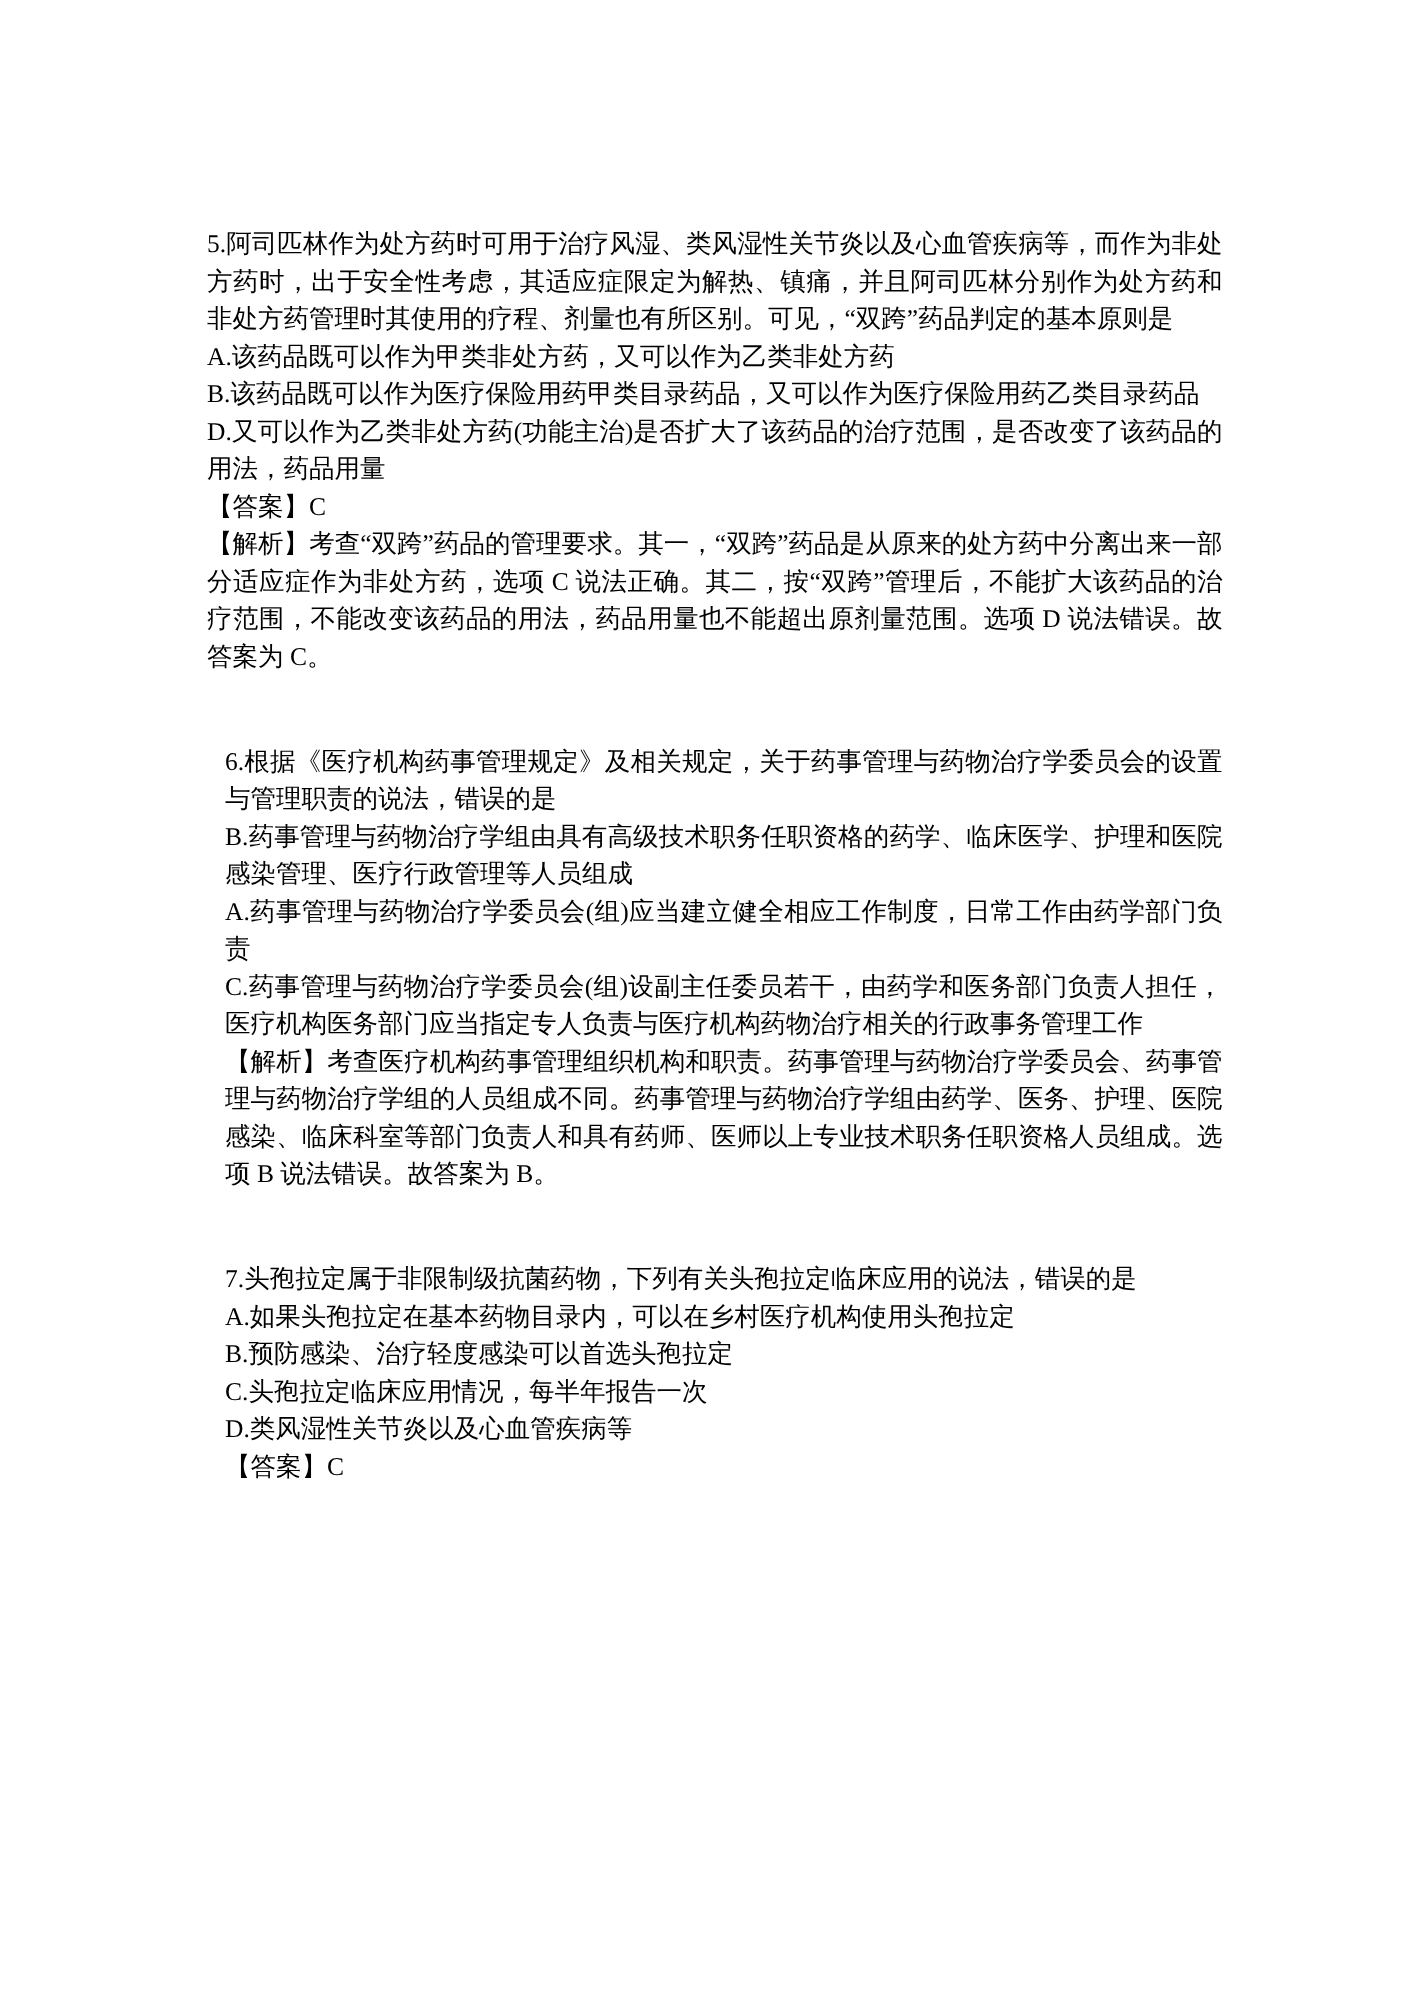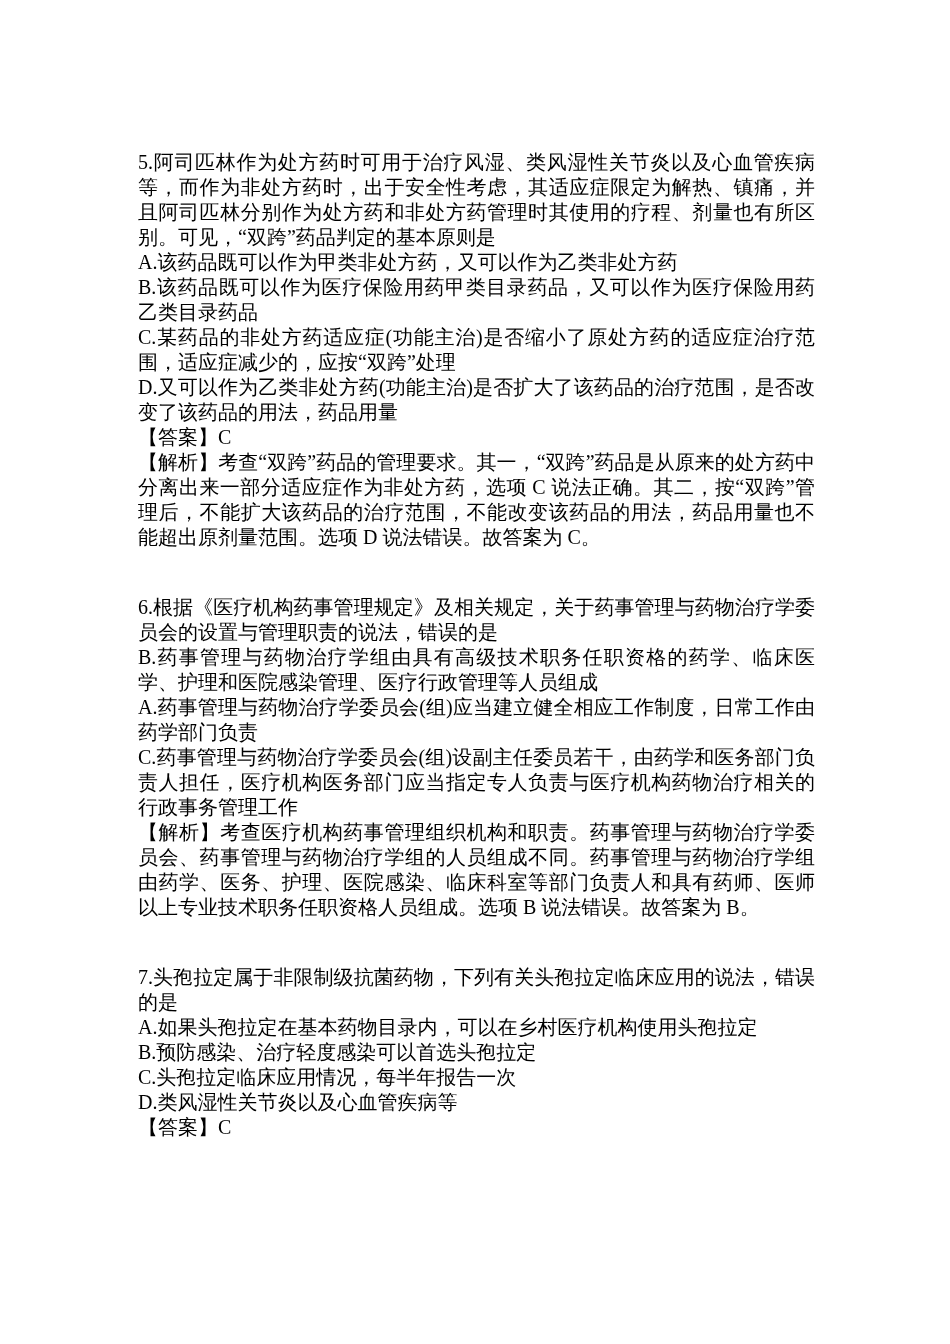--- a/index.html
+++ b/index.html
@@ -14,46 +14,46 @@
     background: #ffffff;
     overflow: hidden;
   }
   .content {
     position: absolute;
     left: 138px;
     top: 150px;
     width: 677px;
     color: #000000;
     font-family: "Liberation Serif", "DejaVu Serif", serif;
-    font-size: 20px;
+    font-size: 17px;
     line-height: 25px;
     text-align: justify;
   }
   .question + .question {
     margin-top: 45px;
+    margin-left: 12px;
   }
   .content p {
     margin: 0;
     padding: 0;
   }
   .bracket-label {
     letter-spacing: 0;
   }
 </style>
 </head>
 <body>
 
 <div class="page">
   <div class="content">
 
     <section class="question">
       <p><span>5.</span><span>阿司匹林作为处方药时可用于治疗风湿、类风湿性关节炎以及心血管疾病等，而作为非处方药时，出于安全性考虑，其适应症限定为解热、镇痛，并且阿司匹林分别作为处方药和非处方药管理时其使用的疗程、剂量也有所区别。可见，“双跨”药品判定的基本原则是</span></p>
       <p>A.该药品既可以作为甲类非处方药，又可以作为乙类非处方药</p>
       <p>B.该药品既可以作为医疗保险用药甲类目录药品，又可以作为医疗保险用药乙类目录药品</p>
-      <p>C.某药品的非处方药适应症(功能主治)是否缩小了原处方药的适应症治疗范围，适应症减少的，应按“双跨”处理</p>
       <p>D.又可以作为乙类非处方药(功能主治)是否扩大了该药品的治疗范围，是否改变了该药品的用法，药品用量</p>
       <p><span class="bracket-label">【答案】</span><span>C</span></p>
       <p><span class="bracket-label">【解析】</span><span>考查“双跨”药品的管理要求。其一，“双跨”药品是从原来的处方药中分离出来一部分适应症作为非处方药，选项 C 说法正确。其二，按“双跨”管理后，不能扩大该药品的治疗范围，不能改变该药品的用法，药品用量也不能超出原剂量范围。选项 D 说法错误。故答案为 C。</span></p>
     </section>
 
     <section class="question">
       <p><span>6.</span><span>根据《医疗机构药事管理规定》及相关规定，关于药事管理与药物治疗学委员会的设置与管理职责的说法，错误的是</span></p>
       <p>B.药事管理与药物治疗学组由具有高级技术职务任职资格的药学、临床医学、护理和医院感染管理、医疗行政管理等人员组成</p>
       <p>A.药事管理与药物治疗学委员会(组)应当建立健全相应工作制度，日常工作由药学部门负责</p>
       <p>C.药事管理与药物治疗学委员会(组)设副主任委员若干，由药学和医务部门负责人担任，医疗机构医务部门应当指定专人负责与医疗机构药物治疗相关的行政事务管理工作</p>

